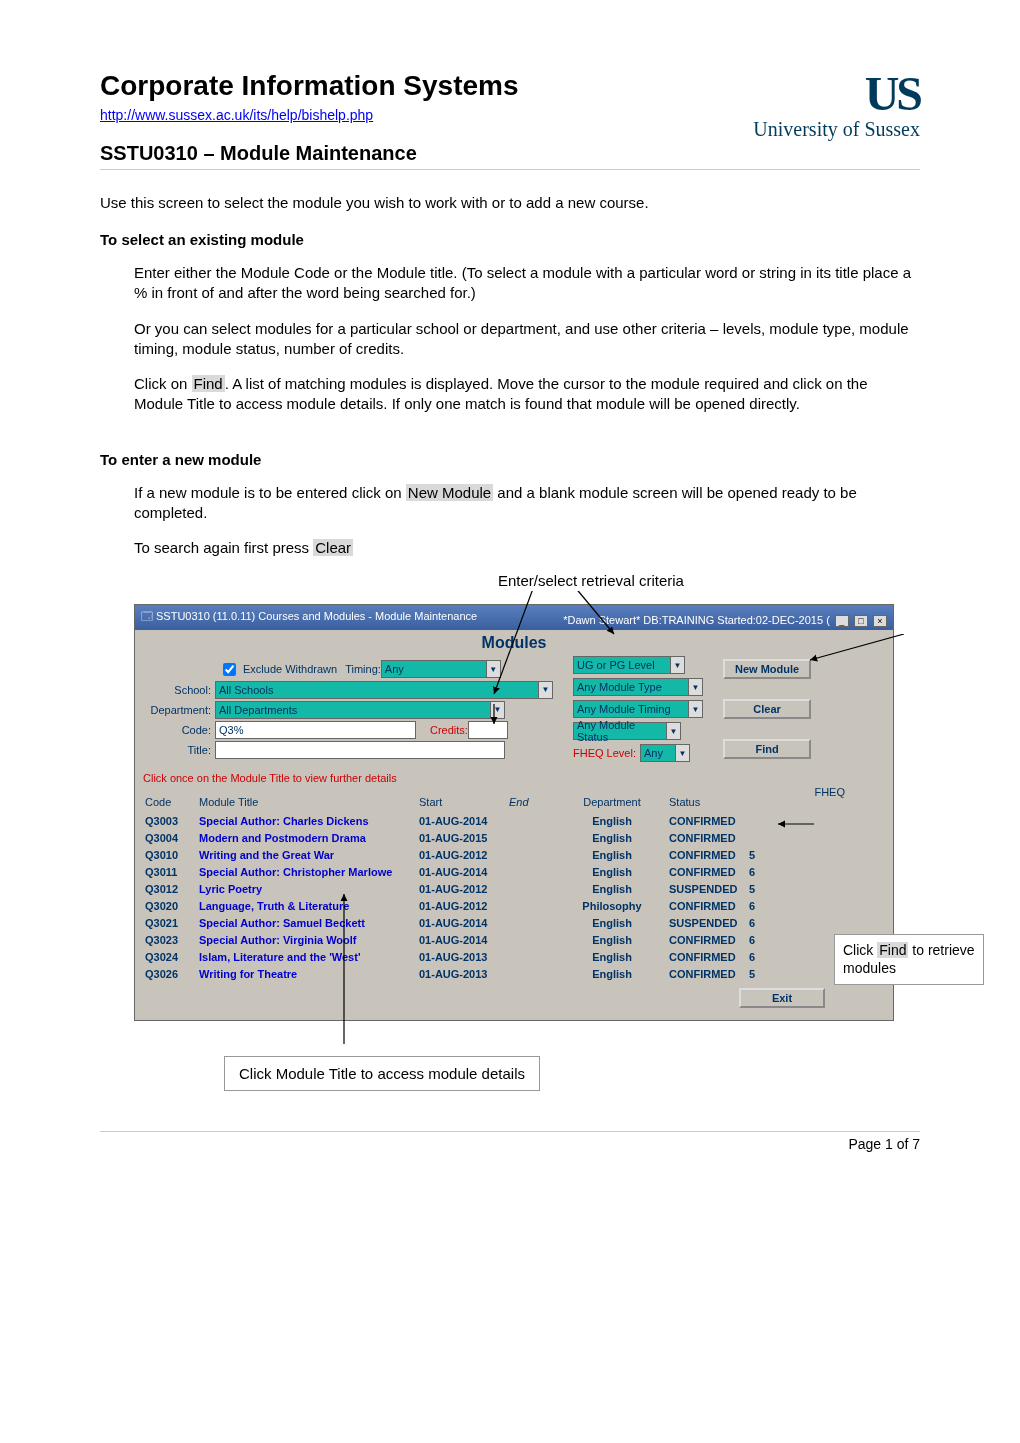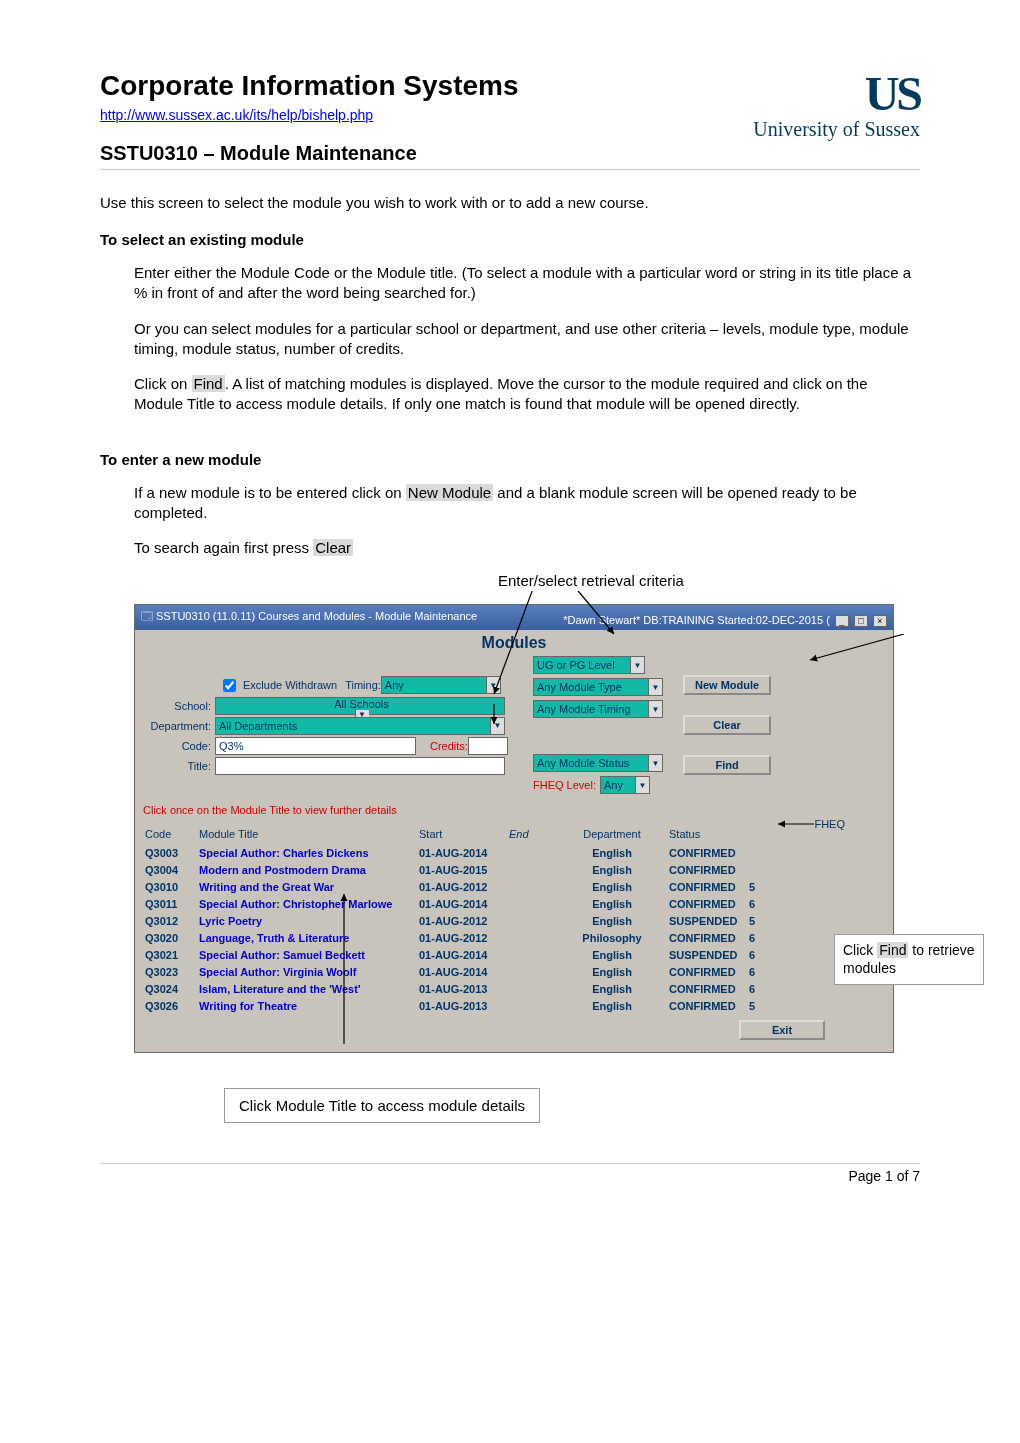--- a/index.html
+++ b/index.html
@@ -128,21 +128,21 @@
                 <span>Exclude Withdrawn</span>
               </span>
               <span style="margin-left:8px; color:#003366;">Timing:</span>
               <span class="dd" style="width:120px;">
                 <span style="flex:1">Any</span>
                 <span class="arrow">▼</span>
               </span>
             </div>
             <div class="form-row">
               <span class="lbl">School:</span>
-              <span class="dd" style="width:290px;flex-direction:column;">
+              <span class="dd" style="width:338px;">
                 <span style="flex:1">All Schools</span>
                 <span class="arrow">▼</span>
               </span>
             </div>
             <div class="form-row">
               <span class="lbl">Department:</span>
               <span class="dd" style="width:290px;">
                 <span style="flex:1">All Departments</span>
                 <span class="arrow">▼</span>
               </span>
@@ -165,21 +165,21 @@
               <span class="arrow">▼</span>
             </span>
             <span class="dd" style="width:130px;">
               <span style="flex:1">Any Module Type</span>
               <span class="arrow">▼</span>
             </span>
             <span class="dd" style="width:130px;">
               <span style="flex:1">Any Module Timing</span>
               <span class="arrow">▼</span>
             </span>
-            <span class="dd" style="width:130px;margin-top:32px;">
+            <span class="dd" style="width:108px;">
               <span style="flex:1">Any Module Status</span>
               <span class="arrow">▼</span>
             </span>
             <div style="display:flex; align-items:center; gap:4px;">
               <span style="color:#c00;">FHEQ Level:</span>
               <span class="dd" style="width:50px;">
                 <span style="flex:1">Any</span>
                 <span class="arrow">▼</span>
               </span>
             </div>

